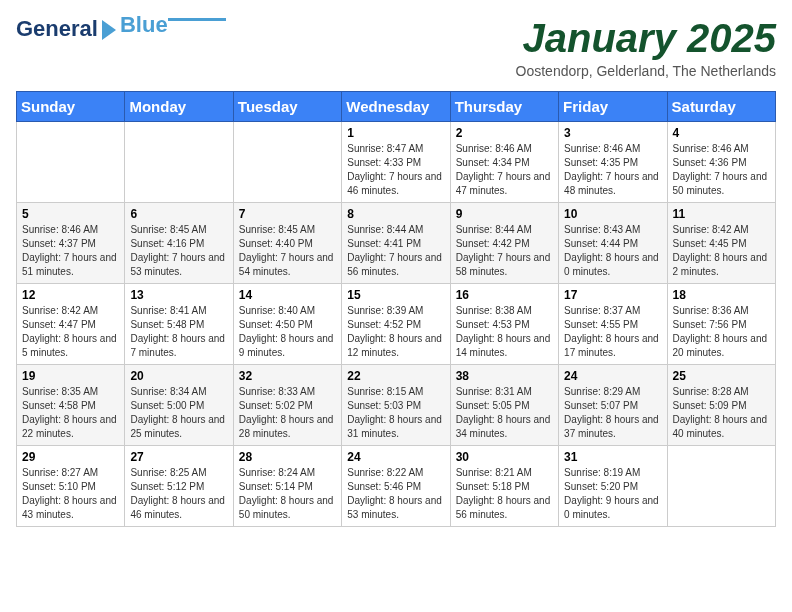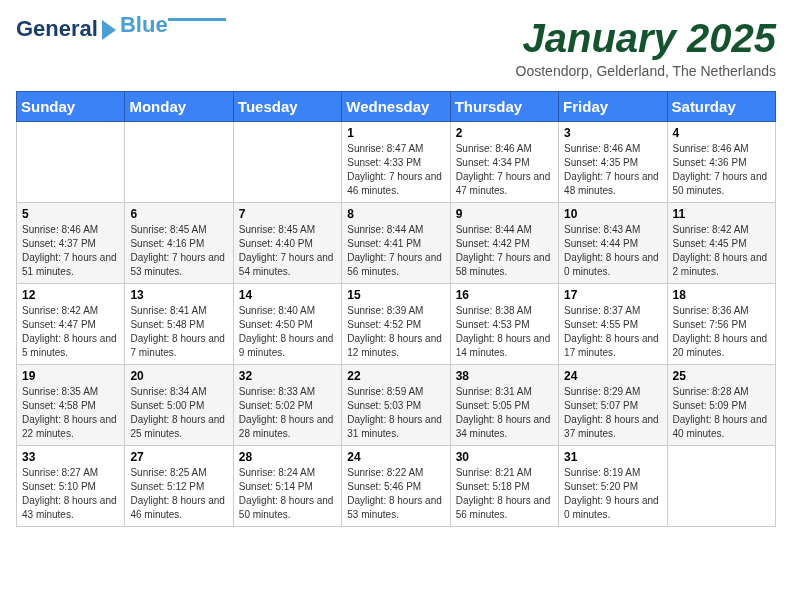--- a/index.html
+++ b/index.html
@@ -243,21 +243,21 @@
           <div class="day-info">Daylight: 8 hours and 25 minutes.</div>
         </td>
         <td>
           <span class="day-num">32</span>
           <div class="day-info">Sunrise: 8:33 AM</div>
           <div class="day-info">Sunset: 5:02 PM</div>
           <div class="day-info">Daylight: 8 hours and 28 minutes.</div>
         </td>
         <td>
           <span class="day-num">22</span>
-          <div class="day-info">Sunrise: 8:59 AM</div>
+          <div class="day-info">Sunrise: 8:15 AM</div>
           <div class="day-info">Sunset: 5:03 PM</div>
           <div class="day-info">Daylight: 8 hours and 31 minutes.</div>
         </td>
         <td>
           <span class="day-num">38</span>
           <div class="day-info">Sunrise: 8:31 AM</div>
           <div class="day-info">Sunset: 5:05 PM</div>
           <div class="day-info">Daylight: 8 hours and 34 minutes.</div>
         </td>
         <td>
@@ -268,21 +268,21 @@
         </td>
         <td>
           <span class="day-num">25</span>
           <div class="day-info">Sunrise: 8:28 AM</div>
           <div class="day-info">Sunset: 5:09 PM</div>
           <div class="day-info">Daylight: 8 hours and 40 minutes.</div>
         </td>
       </tr>
       <tr>
         <td>
-          <span class="day-num">33</span>
+          <span class="day-num">29</span>
           <div class="day-info">Sunrise: 8:27 AM</div>
           <div class="day-info">Sunset: 5:10 PM</div>
           <div class="day-info">Daylight: 8 hours and 43 minutes.</div>
         </td>
         <td>
           <span class="day-num">27</span>
           <div class="day-info">Sunrise: 8:25 AM</div>
           <div class="day-info">Sunset: 5:12 PM</div>
           <div class="day-info">Daylight: 8 hours and 46 minutes.</div>
         </td>

